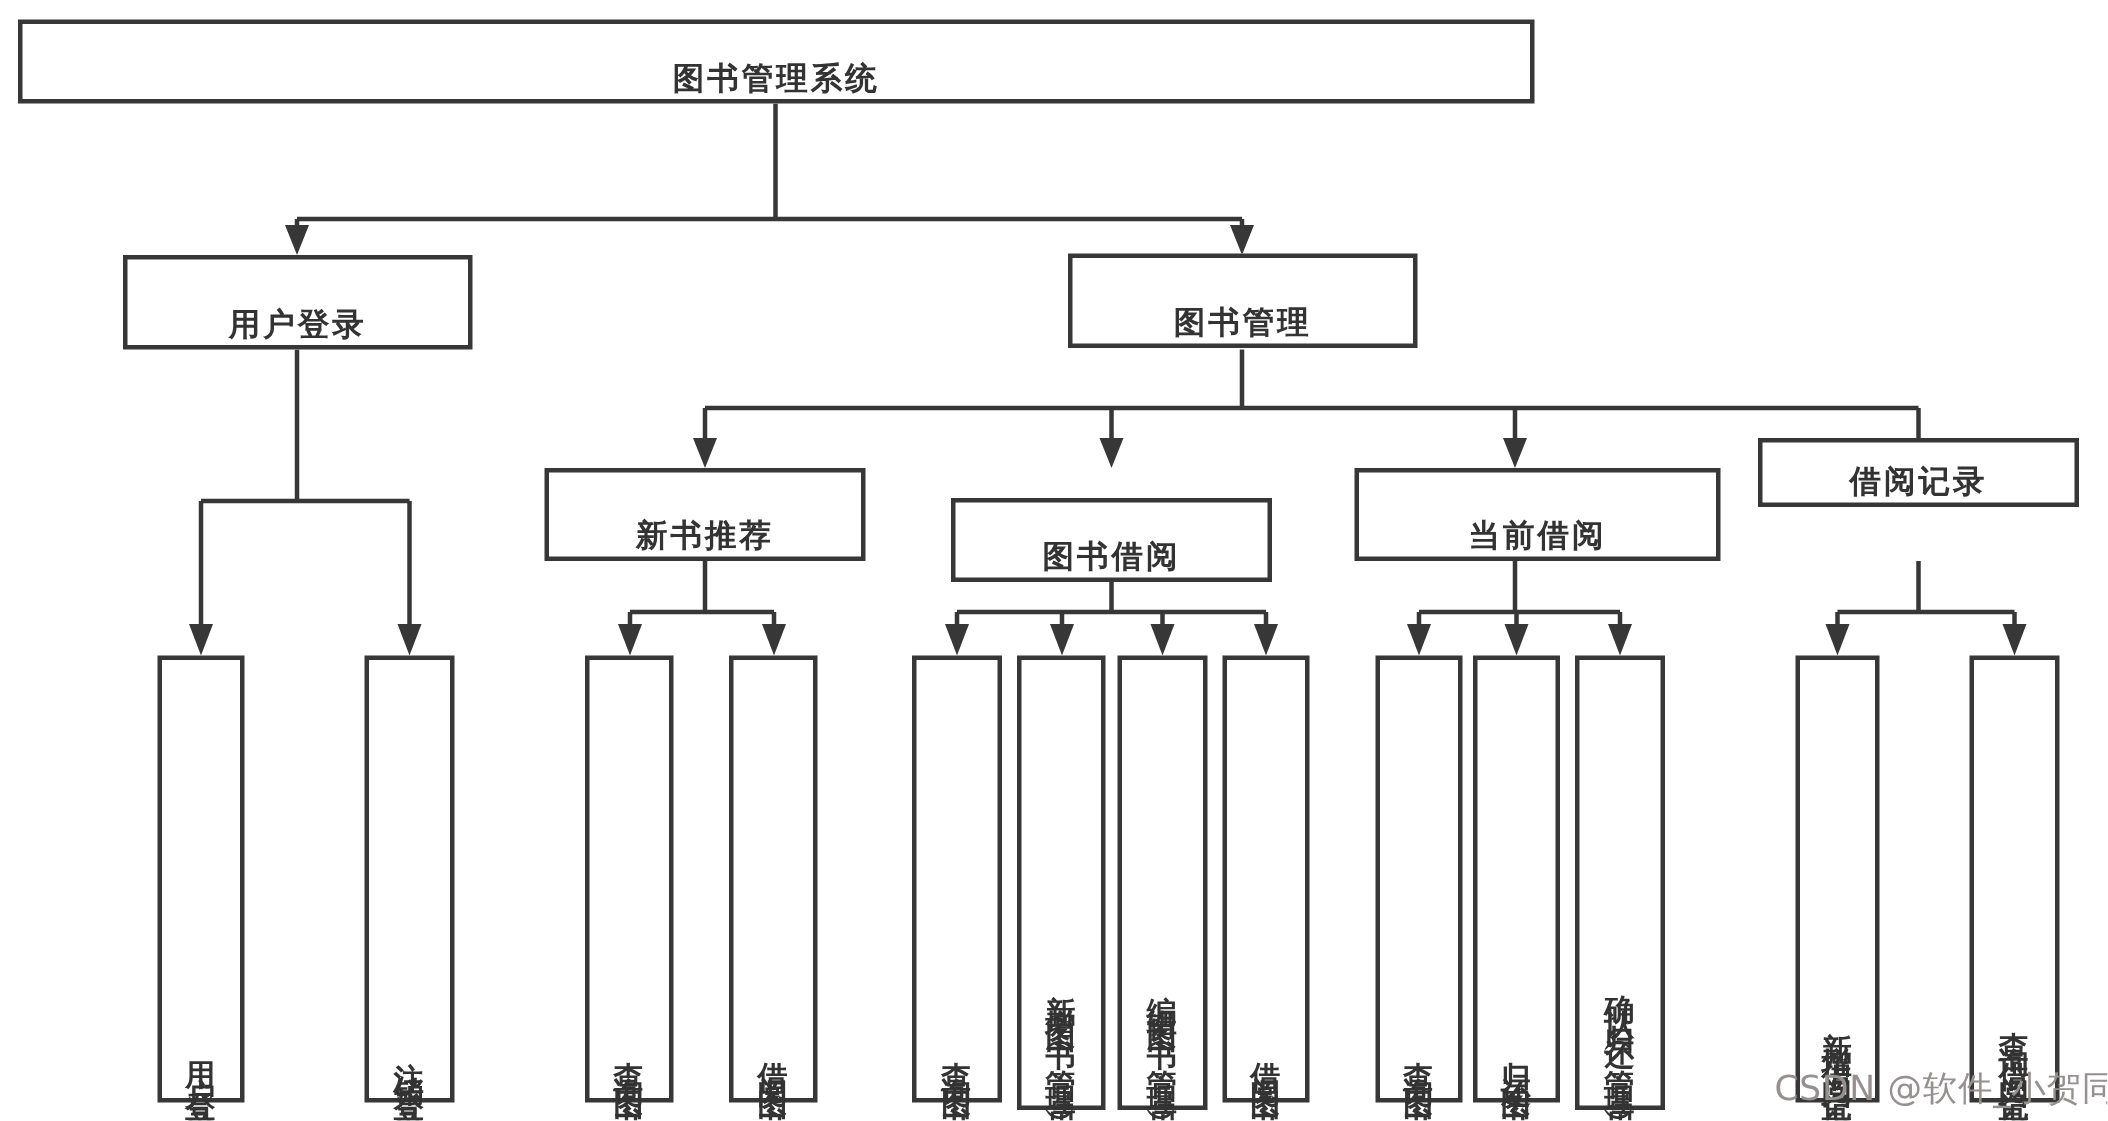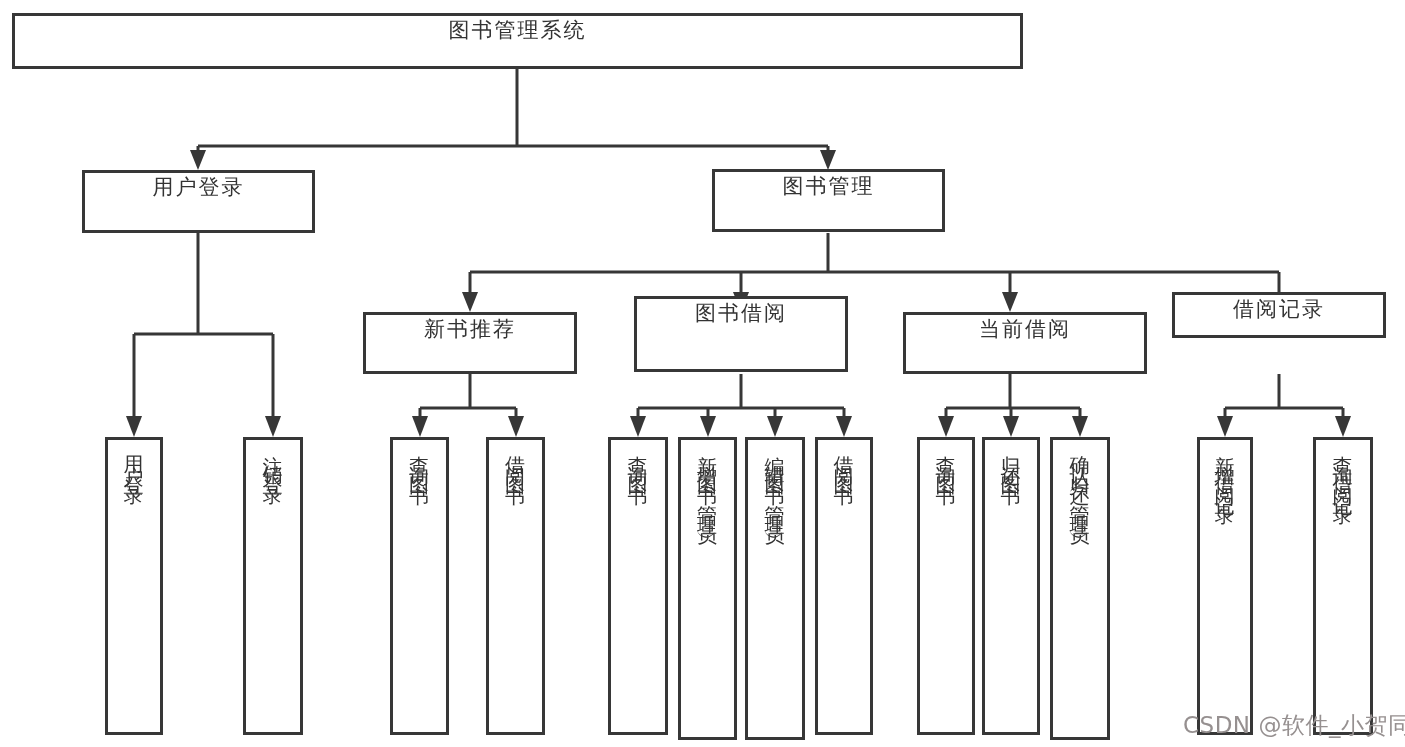--- a/index.html
+++ b/index.html
@@ -26,23 +26,24 @@
   }
   #connectors path { stroke: currentColor; stroke-width: 3; fill: none; }
   #connectors line { stroke: currentColor; stroke-width: 3; }
   #connectors polygon { fill: currentColor; stroke: none; }
   .node {
     position: absolute;
     box-sizing: border-box;
     border: 3px solid var(--line);
     background: #fff;
     display: flex;
-    align-items: flex-start;
+    align-items: flex-end;
     justify-content: center;
     z-index: 2;
+    font-weight: bold;
   }
   .node .lbl {
     font-size: 21px;
     letter-spacing: 2px;
     color: var(--text);
     white-space: nowrap;
   }
   .node .vtext {
     writing-mode: vertical-rl;
     text-orientation: mixed;
@@ -144,21 +145,21 @@
   <div class="node" style="left:82px; top:170px; width:233px; height:63px">
     <span class="lbl">用户登录</span>
   </div>
   <div class="node" style="left:712px; top:169px; width:233px; height:63px">
     <span class="lbl">图书管理</span>
   </div>
 
   <div class="node" style="left:363px; top:312px; width:214px; height:62px">
     <span class="lbl">新书推荐</span>
   </div>
-  <div class="node" style="left:634px; top:296px; width:214px; height:76px">
+  <div class="node" style="left:634px; top:332px; width:214px; height:56px">
     <span class="lbl">图书借阅</span>
   </div>
   <div class="node" style="left:903px; top:312px; width:244px; height:62px">
     <span class="lbl">当前借阅</span>
   </div>
   <div class="node" style="left:1172px; top:292px; width:214px; height:46px">
     <span class="lbl">借阅记录</span>
   </div>
 
   <div class="node" style="left:105px; top:437px; width:58px; height:298px">

